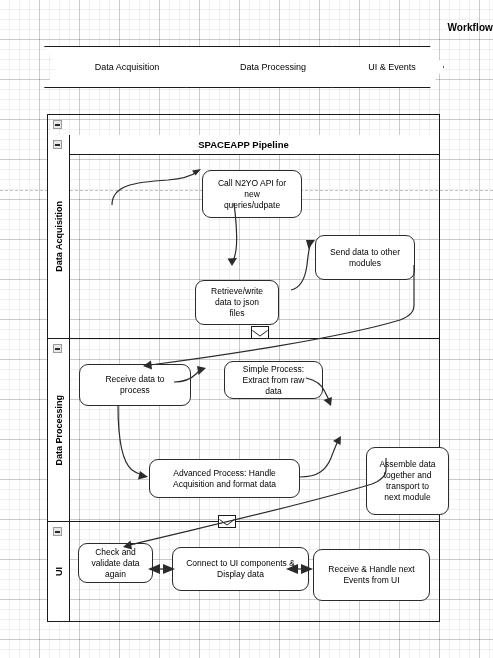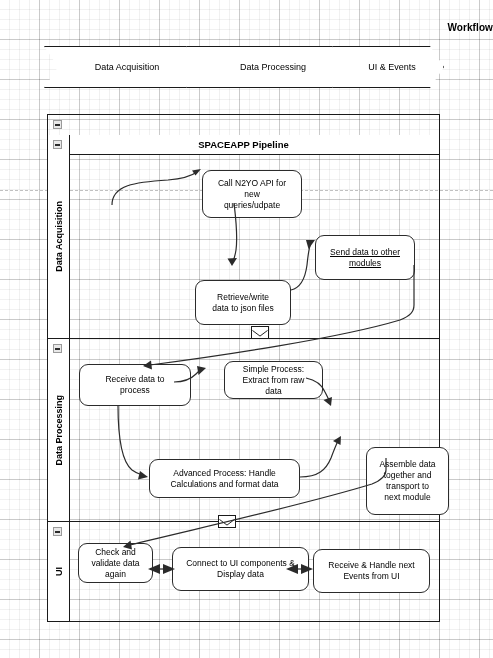--- a/index.html
+++ b/index.html
@@ -232,55 +232,55 @@
     <div class="lane" style="top:20px; height:204px;">
       <div class="lane-title">
         <span>Data Acquisition</span>
       </div>
       <span class="collapse-icon" style="left:5px; top:5px;"></span>
       <div class="lane-body">
 
 
         <div class="task" style="left:132px; top:35px; width:100px; height:48px;">Call N2YO API for new queries/udpate</div>
 
-        <div class="task" style="left:125px; top:145px; width:96px; height:45px;">Retrieve/write data to json files</div>
-
-        <div class="task" style="left:245px; top:100px; width:100px; height:45px;text-decoration:underline;">Send data to other modules</div>
+        <div class="task" style="left:125px; top:145px; width:84px; height:45px;">Retrieve/write data to json files</div>
+
+        <div class="task" style="left:245px; top:100px; width:100px; height:45px;">Send data to other modules</div>
       </div>
     </div>
 
     <div class="lane" style="top:224px; height:183px;">
       <div class="lane-title">
         <span>Data Processing</span>
       </div>
       <span class="collapse-icon" style="left:5px; top:5px;"></span>
       <div class="lane-body">
 
         <div class="task" style="left:9px; top:25px; width:112px; height:42px;">Receive data to process</div>
 
         <div class="task" style="left:154px; top:22px; width:99px; height:38px;">Simple Process: Extract from raw data</div>
 
-        <div class="task" style="left:79px; top:120px; width:151px; height:39px;">Advanced Process: Handle Calculations and format data</div>
+        <div class="task" style="left:79px; top:120px; width:151px; height:39px;">Advanced Process: Handle Acquisition and format data</div>
 
         <div class="task" style="left:296px; top:60px; width:83px; height:68px;margin-top:48px;">Assemble data together and transport to next module</div>
       </div>
     </div>
 
     <div class="lane" style="top:407px; height:99px;">
       <div class="lane-title">
         <span>UI</span>
       </div>
       <span class="collapse-icon" style="left:5px; top:5px;"></span>
       <div class="lane-body">
 
         <div class="task" style="left:8px; top:21px; width:75px; height:40px;">Check and validate data again</div>
 
         <div class="task" style="left:102px; top:25px; width:137px; height:44px;">Connect to UI components &amp; Display data</div>
 
-        <div class="task" style="left:243px; top:27px; width:117px; height:44px;">Receive &amp; Handle next Events from UI</div>
+        <div class="task" style="left:243px; top:27px; width:117px; height:52px;">Receive &amp; Handle next Events from UI</div>
       </div>
     </div>
   </div>
 
   <div class="envelope" style="left:251px; top:326px;">
     <svg width="100%" height="100%" viewBox="0 0 18 13" preserveAspectRatio="none">
       <path d="M0.5 0.5 L9 7.2 L17.5 0.5" fill="none" stroke="#1a1a1a" stroke-width="1.1"></path>
     </svg>
   </div>
   <div class="envelope" style="left:218px; top:515px;">

